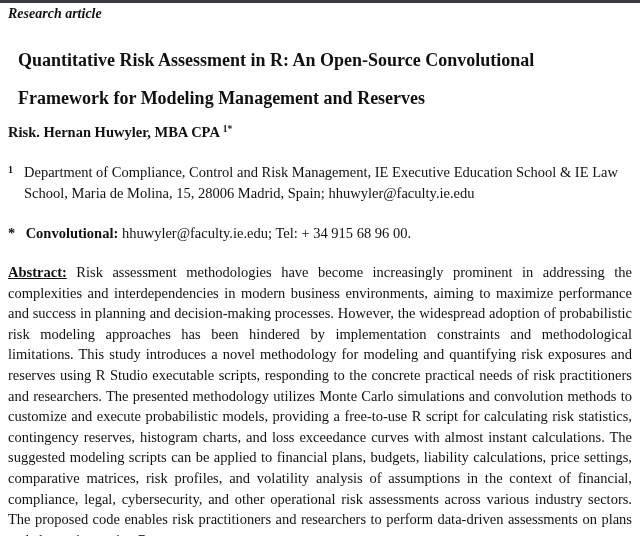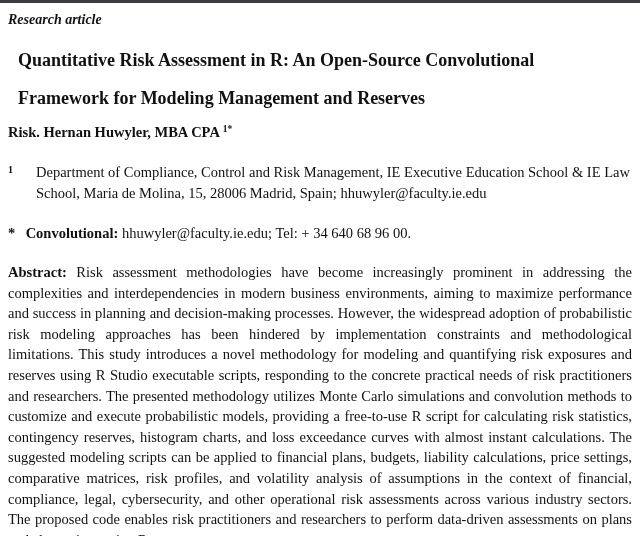--- a/index.html
+++ b/index.html
@@ -29,21 +29,20 @@
     }
     .article-type {
       position: absolute;
       left: 0;
       top: 2px;
       font-size: 14px;
       font-weight: bold;
       font-style: italic;
       line-height: 18px;
       white-space: nowrap;
-      margin-top: 6px;
     }
     .title {
       position: absolute;
       left: 0;
       top: 28px;
       width: 624px;
       font-size: 18px;
       font-weight: bold;
       line-height: 38px;
       margin: 10px;
@@ -76,21 +75,21 @@
     }
     .affil-marker {
       position: absolute;
       left: 0;
       top: 0;
       font-size: 10px;
       font-weight: bold;
       line-height: 16px;
     }
     .affil-text {
-      margin-left: 28px;
+      margin-left: 16px;
       width: 600px;
     }
     .corr {
       position: absolute;
       left: 0;
       top: 220px;
       font-size: 14.5px;
       line-height: 21px;
       white-space: nowrap;
     }
@@ -107,20 +106,21 @@
       left: 0;
       top: 259px;
       width: 624px;
       font-size: 14.5px;
       line-height: 20.6px;
       text-align: justify;
       margin: 0;
     }
     .abstract-label {
       font-weight: bold;
+      text-decoration: underline;
     }
   </style>
 </head>
 <body>
 
 <div class="top-strip"></div>
 
 <div class="page">
 
   <div class="article-type">Research article</div>
@@ -136,18 +136,18 @@
   </div>
 
   <div class="affil">
     <span class="affil-marker">1</span>
     <div class="affil-text">Department of Compliance, Control and Risk Management, IE Executive Education School &amp; IE Law School, Maria de Molina, 15, 28006 Madrid, Spain; hhuwyler@faculty.ie.edu</div>
   </div>
 
   <div class="corr">
     <span class="corr-marker">*</span>
     <span class="corr-label">Convolutional:</span>
-    <span>hhuwyler@faculty.ie.edu; Tel: + 34 640 68 96 00.</span>
+    <span>hhuwyler@faculty.ie.edu; Tel: + 34 915 68 96 00.</span>
   </div>
 
   <p class="abstract"><span class="abstract-label">Abstract:</span> <span>Risk assessment methodologies have become increasingly prominent in addressing the complexities and interdependencies in modern business environments, aiming to maximize performance and success in planning and decision-making processes. However, the widespread adoption of probabilistic risk modeling approaches has been hindered by implementation constraints and methodological limitations. This study introduces a novel methodology for modeling and quantifying risk exposures and reserves using R Studio executable scripts, responding to the concrete practical needs of risk practitioners and researchers. The presented methodology utilizes Monte Carlo simulations and convolution methods to customize and execute probabilistic models, providing a free-to-use R script for calculating risk statistics, contingency reserves, histogram charts, and loss exceedance curves with almost instant calculations. The suggested modeling scripts can be applied to financial plans, budgets, liability calculations, price settings, comparative matrices, risk profiles, and volatility analysis of assumptions in the context of financial, compliance, legal, cybersecurity, and other operational risk assessments across various industry sectors. The proposed code enables risk practitioners and researchers to perform data-driven assessments on plans and alternatives using R</span></p>
 
 </div>
 
 </body></html>

